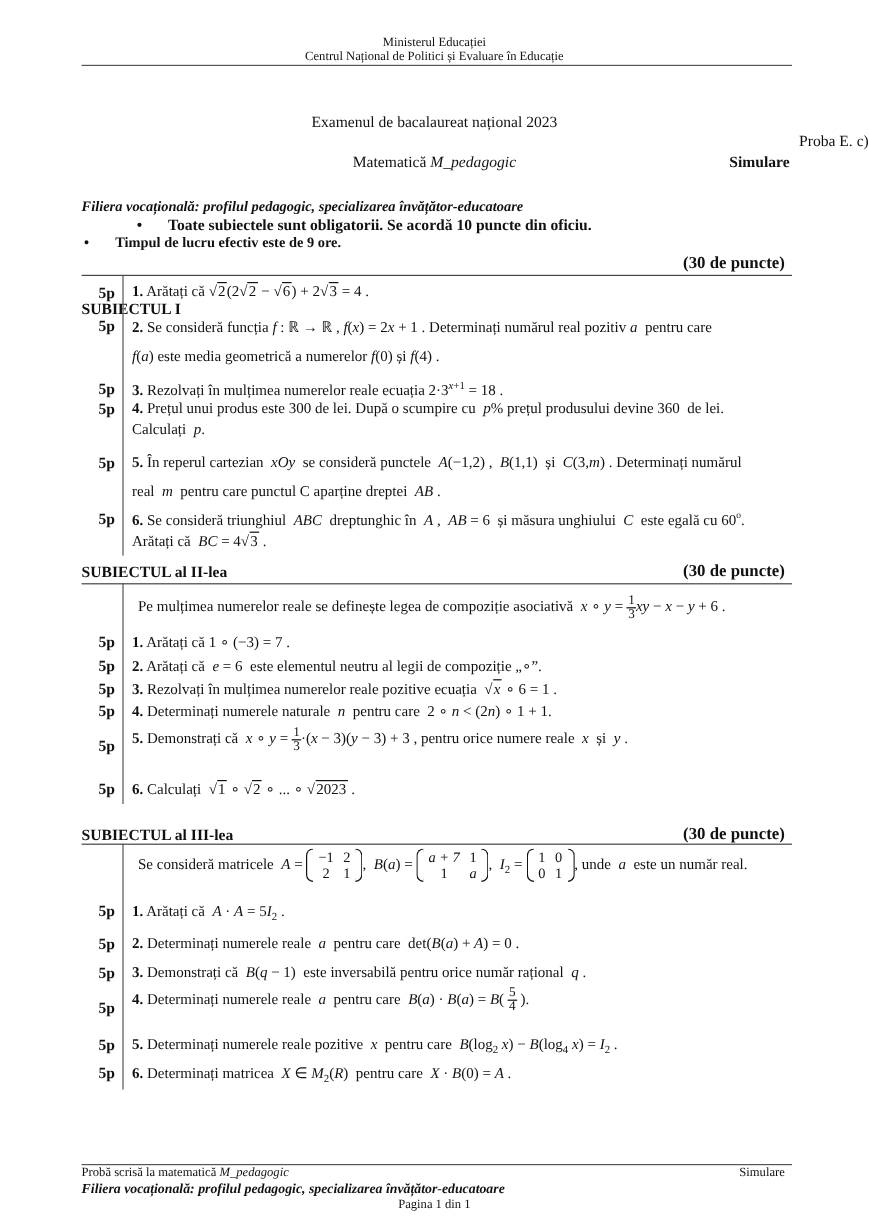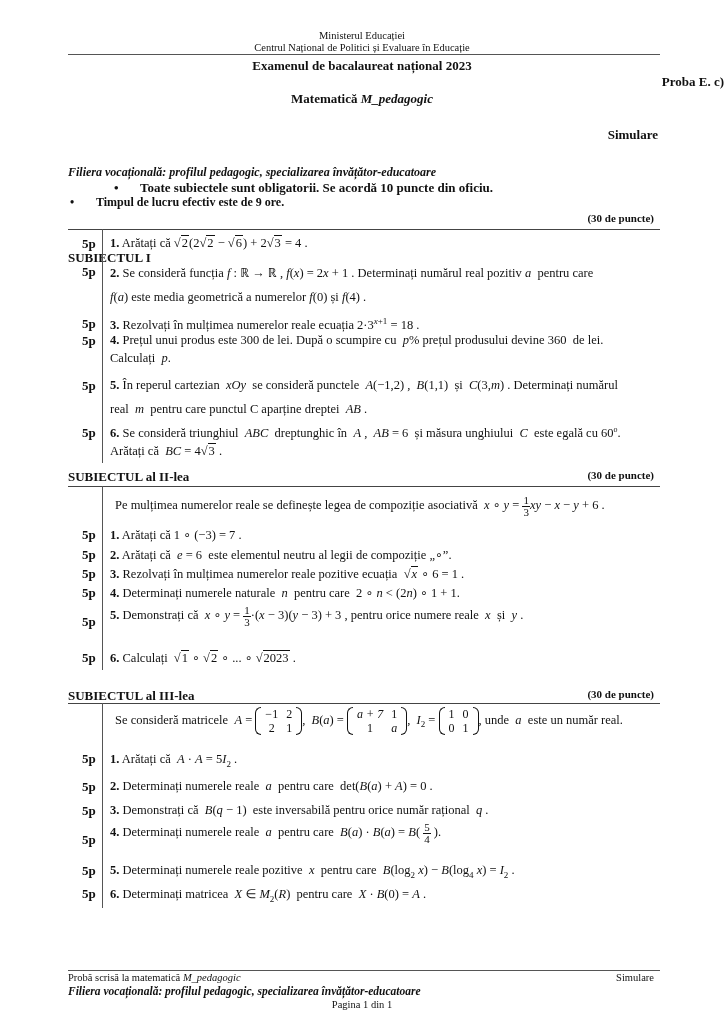--- a/index.html
+++ b/index.html
@@ -1,30 +1,30 @@
 <!DOCTYPE html>
 <html><head>
 <meta charset="utf-8">
 <style>
   * { box-sizing: border-box; margin: 0; padding: 0; }
   html, body { width: 724px; height: 1024px; background: #ffffff; overflow: hidden; }
   body { position: relative; font-family: "Liberation Serif", serif; color: #111; font-size: 12.5px; }
   .abs { position: absolute; }
   .center { left: 0; width: 724px; text-align: center; }
   .hdr-small { font-size: 10.5px; line-height: 12px; }
-  .title { font-weight: bold; font-size: 13px; }
+  .title { font-weight: normal; font-size: 13px; margin-top: 36px; }
   .hline { position: absolute; height: 0; border-top: 1px solid #444; }
   .vline { position: absolute; width: 0; border-left: 1px solid #555; }
   .bold { font-weight: bold; }
   .it { font-style: italic; }
   .pts { position: absolute; left: 82px; font-weight: bold; font-size: 13px; }
   .q { position: absolute; left: 110px; font-size: 12.5px; white-space: nowrap; }
   .q .n { font-weight: bold; }
   .sect { position: absolute; left: 68px; font-weight: bold; font-size: 13px; }
-  .sect-pts { position: absolute; right: 70px; font-weight: bold; font-size: 11px; }
+  .sect-pts { position: absolute; right: 70px; font-weight: bold; font-size: 14px; }
   .frac { display: inline-block; vertical-align: middle; text-align: center; font-size: 11px; line-height: 11px; }
   .frac span { display: block; }
   .frac .num { border-bottom: 1px solid #111; padding: 0 1px; }
   .mat { display: inline-block; vertical-align: middle; position: relative; padding: 0 6px; }
   .mat::before, .mat::after { content: ""; position: absolute; top: 0; bottom: 0; width: 5px; border: 1px solid #111; }
   .mat::before { left: 0; border-right: none; border-radius: 6px 0 0 6px; }
   .mat::after { right: 0; border-left: none; border-radius: 0 6px 6px 0; }
   .mat table { border-collapse: collapse; font-size: 12px; }
   .mat td { padding: 0 4px; text-align: center; line-height: 14px; }
   .sqrt { border-top: 1px solid #111; padding: 0 1px; }

